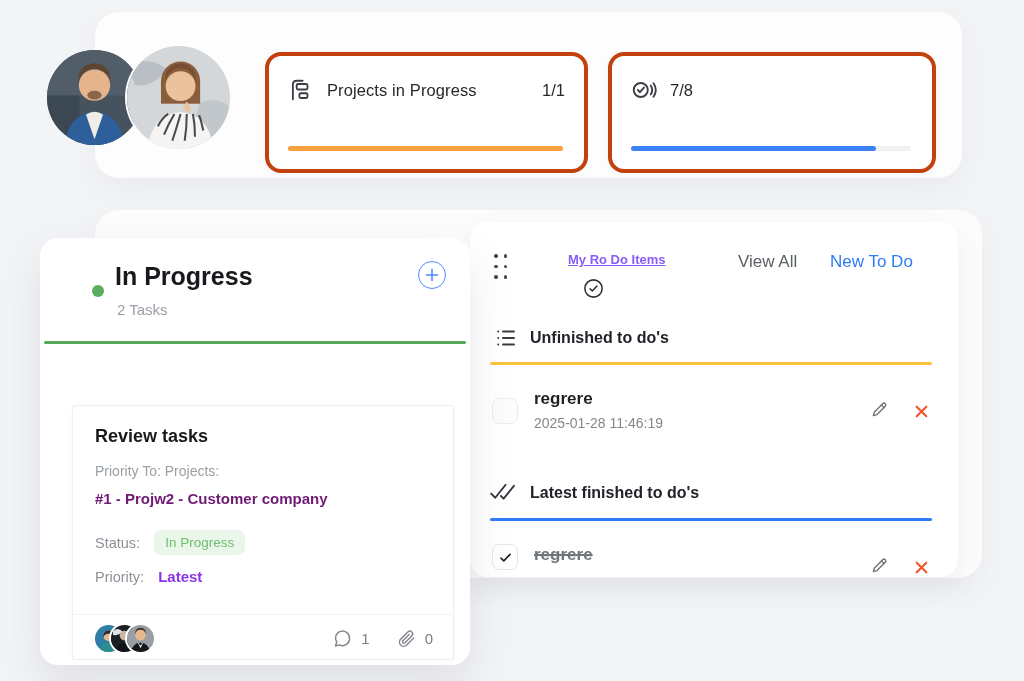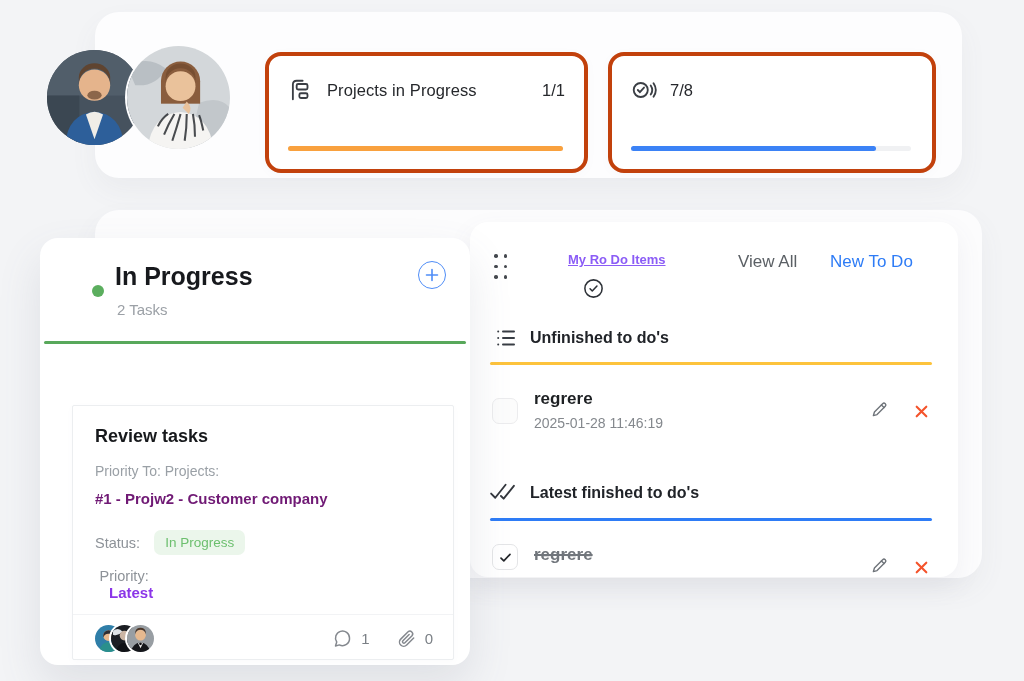--- a/index.html
+++ b/index.html
@@ -43,21 +43,21 @@
   .col-underline{position:absolute;left:4px;right:4px;top:103px;height:3px;border-radius:2px;}
 
   
   .task-card{position:absolute;left:32px;top:139px;width:380px;height:253px;background:#fff;
              border:1px solid #eceef0;border-radius:2px;box-shadow:0 2px 6px rgba(120,130,150,.03);margin-top:28px;}
   .task-title{position:absolute;left:22px;top:20px;font-size:18px;font-weight:700;color:#17191c;}
   .task-rel-label{position:absolute;left:22px;top:57px;font-size:14px;color:#9aa0a6;}
   .task-rel-value{position:absolute;left:22px;top:84px;font-size:15px;font-weight:600;color:#701a75;}
   .task-meta{position:absolute;left:22px;display:flex;align-items:center;font-size:14.5px;color:#8d9298;}
   .task-meta.status{top:124px;}
-  .task-meta.priority{top:162px;flex-direction:column;}
+  .task-meta.priority{top:162px;}
   .status-badge{margin-left:14px;font-size:13.5px;font-weight:500;padding:5px 11px;border-radius:7px;}
   .priority-value{margin-left:14px;font-size:15px;font-weight:600;}
   .task-divider{position:absolute;left:0;right:0;top:208px;border-top:1px solid #f2f3f5;}
   .task-footer{position:absolute;left:22px;right:20px;top:217px;height:30px;display:flex;align-items:center;}
   .mini-avatars{display:flex;}
   .mini-avatar{width:27px;height:27px;border-radius:50%;overflow:hidden;box-shadow:0 0 0 2px #fff;}
   .mini-avatar + .mini-avatar{margin-left:-11px;}
   .mini-avatar svg{display:block;width:100%;height:100%;}
   .task-footer .spacer{flex:1;}
   .count-group{display:flex;align-items:center;gap:8px;margin-left:26px;}

